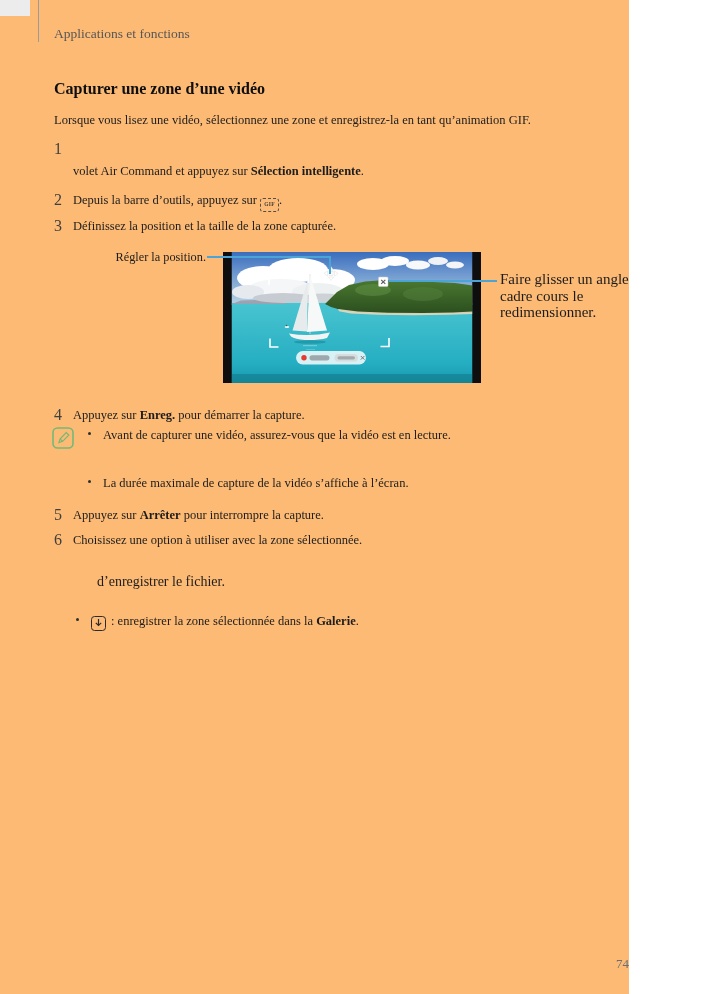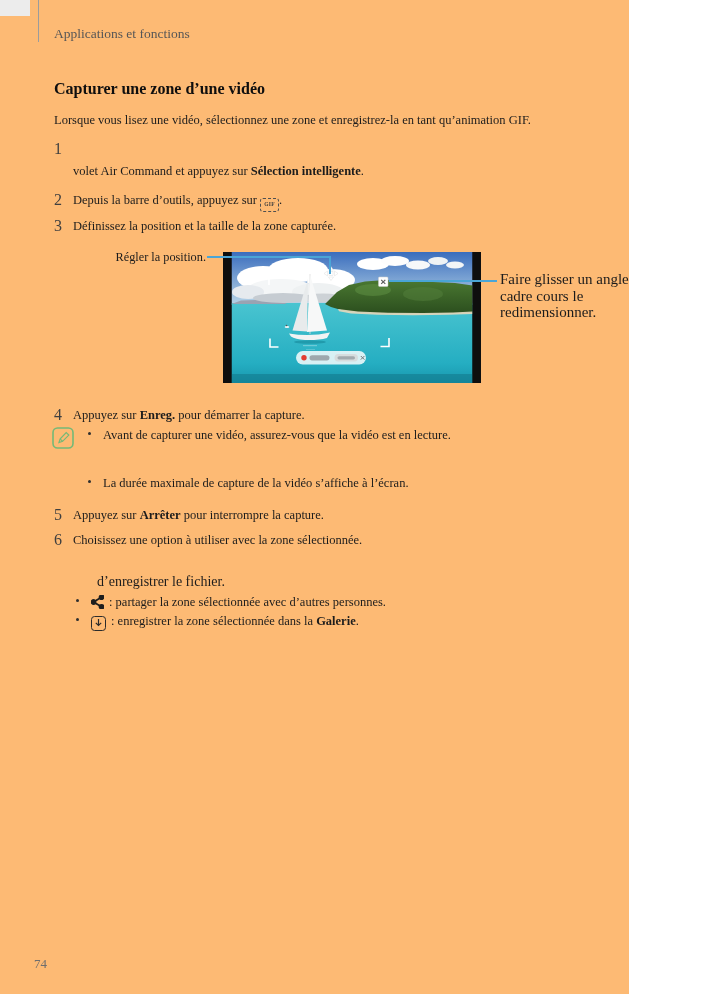--- a/index.html
+++ b/index.html
@@ -27,21 +27,21 @@
   .nrow{position:absolute;left:88px;font-size:12.5px;text-align:right;}
   .orow{position:absolute;left:76px;font-size:12.5px;}
   .odot{display:inline-block;width:3px;height:3px;border-radius:50%;background:#2f2f2f;vertical-align:4px;margin-right:12px;}
   .icn{vertical-align:-3px;}
   .gif-chip{display:inline-flex;align-items:center;justify-content:center;width:17px;height:12px;
             border:1px dashed #4f4f4f;border-radius:3px;font-size:5.5px;letter-spacing:.3px;color:#3f3f3f;
             vertical-align:-2px;font-weight:700;}
   .save-chip{display:inline-flex;align-items:center;justify-content:center;width:13px;height:13px;
              border:1.2px solid #2b2b2b;border-radius:3.5px;vertical-align:-3px;}
   .opt-line2{position:absolute;left:97px;font-size:14px;}
-  .pagenum{position:absolute;left:0;right:0;top:956px;text-align:left;font-size:13px;color:#6e6e6e;padding-left:34px;}
+  .pagenum{position:absolute;left:0;right:0;top:956px;text-align:right;font-size:13px;color:#6e6e6e;padding-left:34px;}
 </style>
 </head>
 <body>
 
 <div class="page">
 
   <div class="corner-artifact"></div>
   <div class="vrule"></div>
   <div class="header">Applications et fonctions</div>
 
@@ -192,30 +192,20 @@
     </span>
   </div>
 
   <div class="step" style="top:530px;">
     <span class="num">6</span>
     <span class="stext">Choisissez une option à utiliser avec la zone sélectionnée.</span>
   </div>
 
   <div class="opt-line2" style="top:574px;">d’enregistrer le fichier.</div>
 
-  <div class="orow" style="top:595px;">
-    <span class="odot"></span><svg class="icn" width="13" height="14" viewBox="0 0 13 14">
-        <g stroke="#1e1e1e" stroke-width="1.8" fill="#1e1e1e">
-          <path d="M10.5 2.2 L2.5 7 L10.5 11.8" fill="none"></path>
-          <circle cx="10.5" cy="2.2" r="2"></circle>
-          <circle cx="2.5" cy="7" r="2"></circle>
-          <circle cx="10.5" cy="11.8" r="2"></circle>
-        </g>
-      </svg><span style="margin-left:5px;">: partager la zone sélectionnée avec d’autres personnes.</span>
-  </div>
 
   <div class="orow" style="top:614px;">
     <span class="odot"></span><span class="save-chip">
         <svg width="9" height="10" viewBox="0 0 9 10">
           <g fill="none" stroke="#2b2b2b" stroke-width="1.2">
             <path d="M4.5 1 L4.5 7"></path>
             <path d="M1.8 4.8 L4.5 7.5 L7.2 4.8"></path>
           </g>
         </svg>
       </span><span style="margin-left:5px;">: enregistrer la zone sélectionnée dans la </span><b>Galerie</b><span>.</span>

